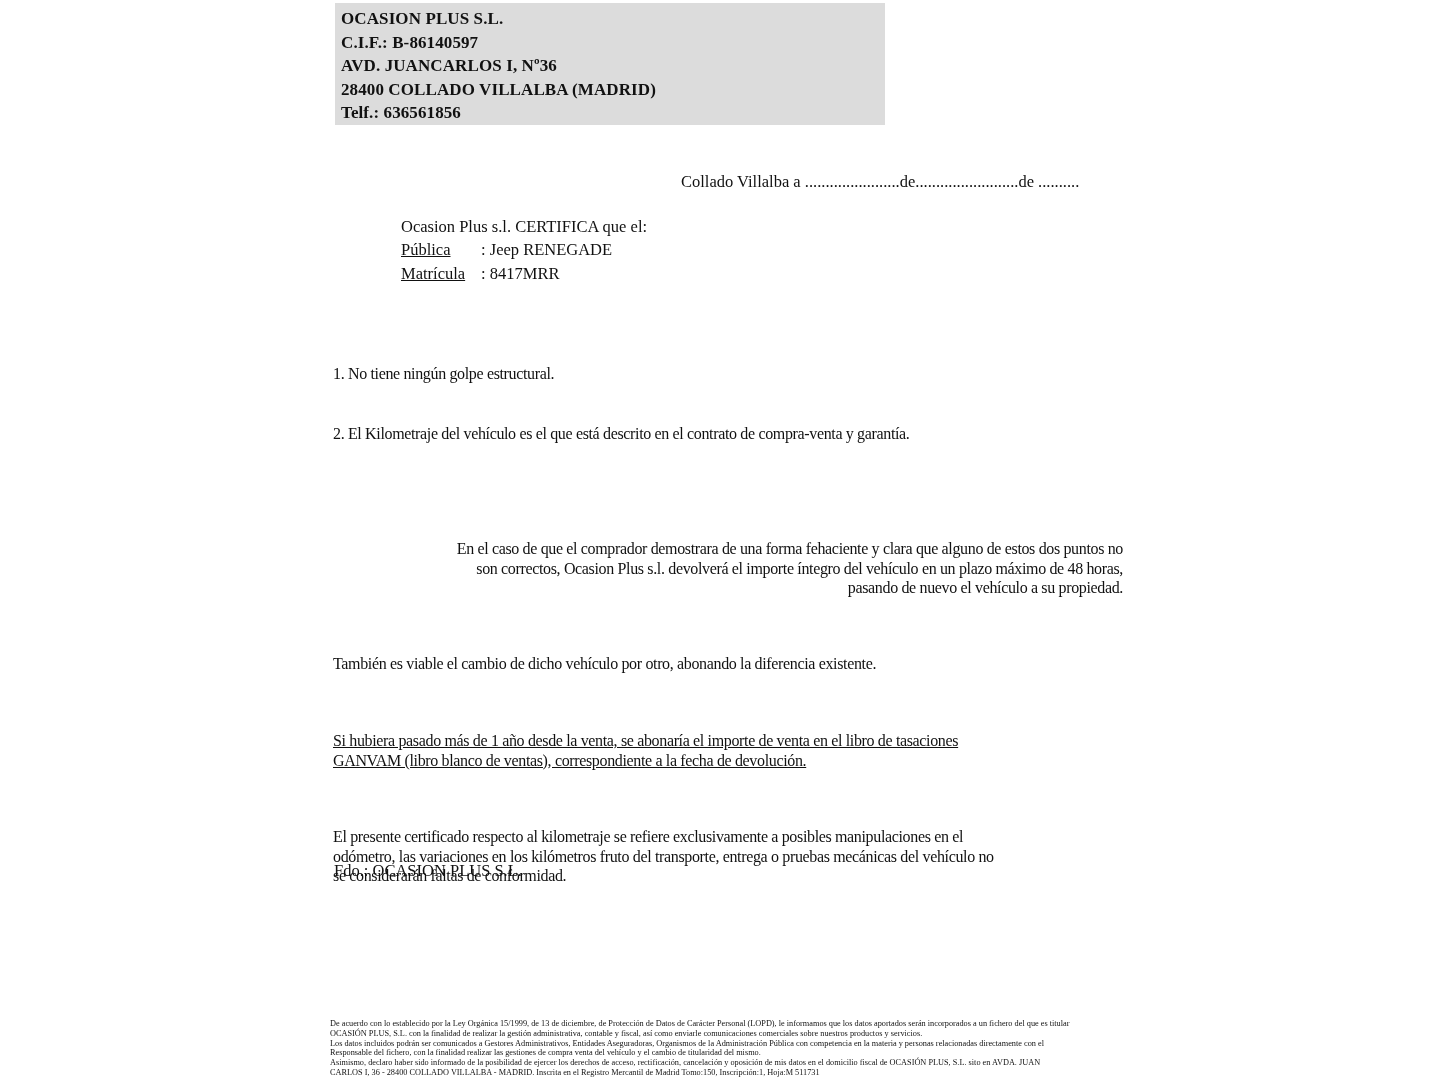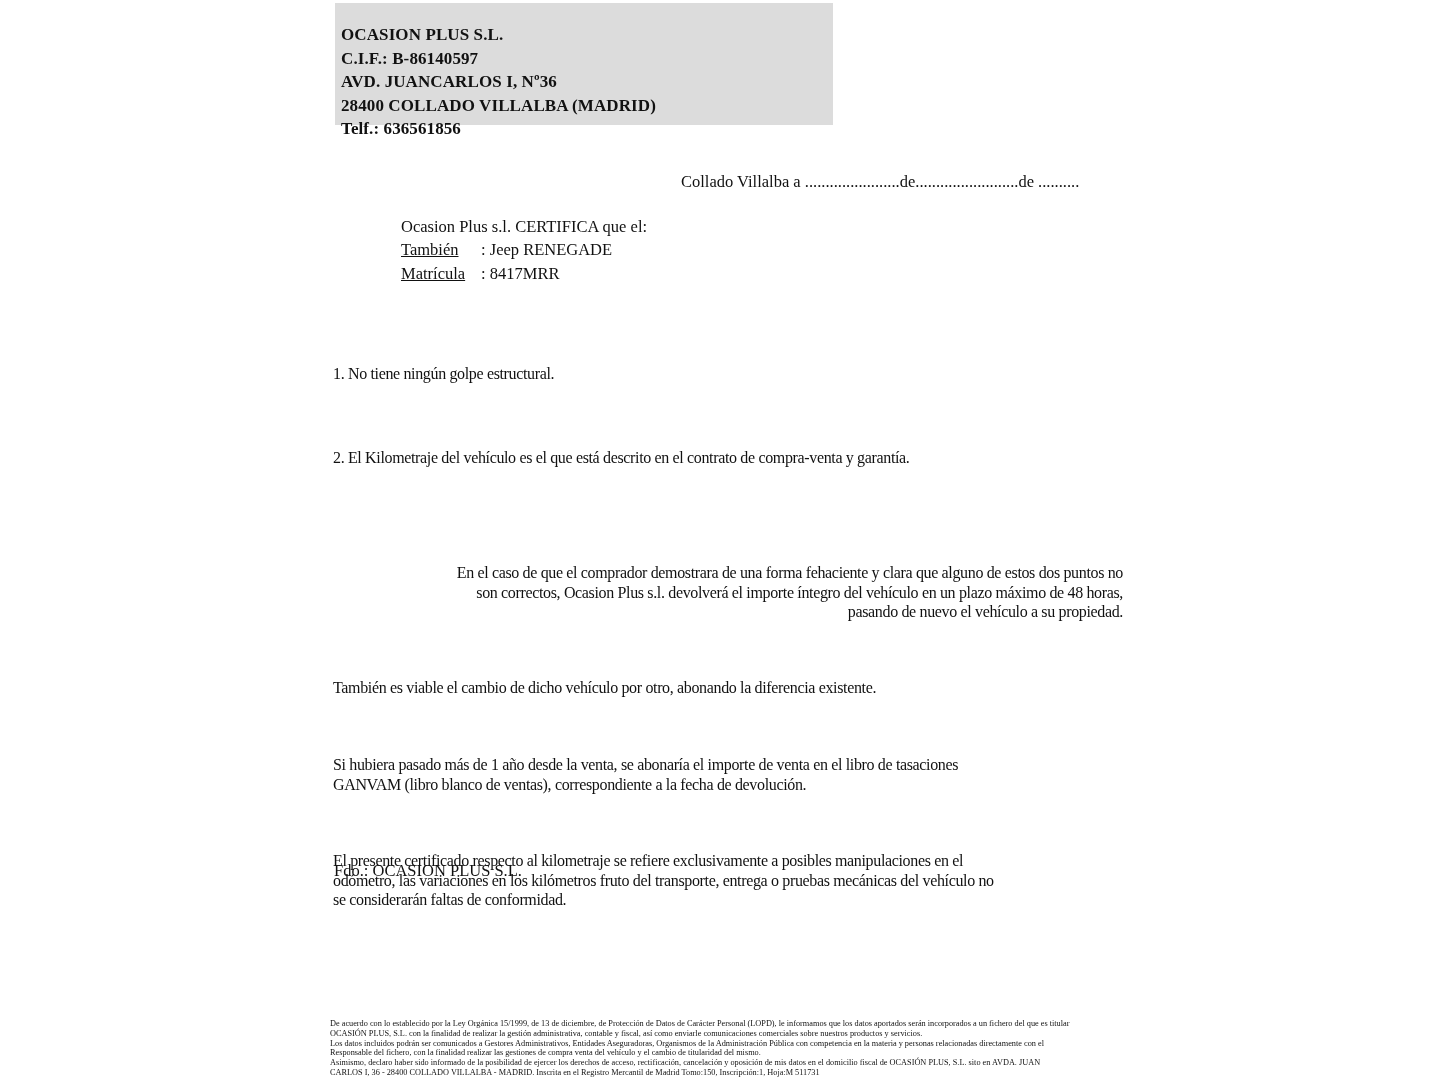--- a/index.html
+++ b/index.html
@@ -8,23 +8,23 @@
     background: #ffffff;
     overflow: hidden;
     font-family: "Liberation Serif", "DejaVu Serif", serif;
     color: #111111;
   }
   .abs { position: absolute; }
 
   
   .header-box {
     left: 335px; top: 3px;
-    width: 498px; height: 122px;
+    width: 550px; height: 122px;
     background: #dcdcdc;
-    padding: 20px 0 0 6px;
+    padding: 4px 0 0 6px;
     font-weight: bold;
     font-size: 17px;
     line-height: 23.5px;
     letter-spacing: 0.1px;
   }
 
   
   .date-line {
     left: 681px; top: 172px;
     font-size: 16.5px;
@@ -46,24 +46,24 @@
 
   
   .body-col {
     left: 333px; top: 325px;
     width: 790px;
     font-size: 16px;
     letter-spacing: -0.35px;
     line-height: 19.5px;
     white-space: pre;
   }
-  .body-col .point-2  { margin-top: 25px; }
+  .body-col .point-2  { margin-top: 1px; }
   .body-col .para-1   { margin-top: 57px; text-align: right; }
   .body-col .para-2   { margin-top: 17px; }
-  .body-col .para-3   { margin-top: 19px; }
+  .body-col .para-3   { margin-top: 19px; text-decoration: underline; }
   .body-col .para-4   { margin-top: 18px; }
 
   
   .signature {
     left: 334px; top: 861px;
     font-size: 16.5px;
   }
 
   
   .legal {
@@ -86,21 +86,21 @@
     <div>AVD. JUANCARLOS I, Nº36</div>
     <div>28400 COLLADO VILLALBA (MADRID)</div>
     <div>Telf.: 636561856</div>
   </div>
 
   <div class="abs date-line">Collado Villalba a .......................de.........................de ..........</div>
 
   <div class="abs certify">
     <div>Ocasion Plus s.l. CERTIFICA que el:</div>
     <div>
-      <span class="row-label">También</span><span>: Jeep RENEGADE</span>
+      <span class="row-label">Pública</span><span>: Jeep RENEGADE</span>
     </div>
     <div>
       <span class="row-label">Matrícula</span><span>: 8417MRR</span>
     </div>
   </div>
 
   <div class="abs body-col">
     <div class="point-1">1. No tiene ningún golpe estructural.</div>
     <div class="point-2">2. El Kilometraje del vehículo es el que está descrito en el contrato de compra-venta y garantía.</div>
     <div class="para-1">En el caso de que el comprador demostrara de una forma fehaciente y clara que alguno de estos dos puntos no

